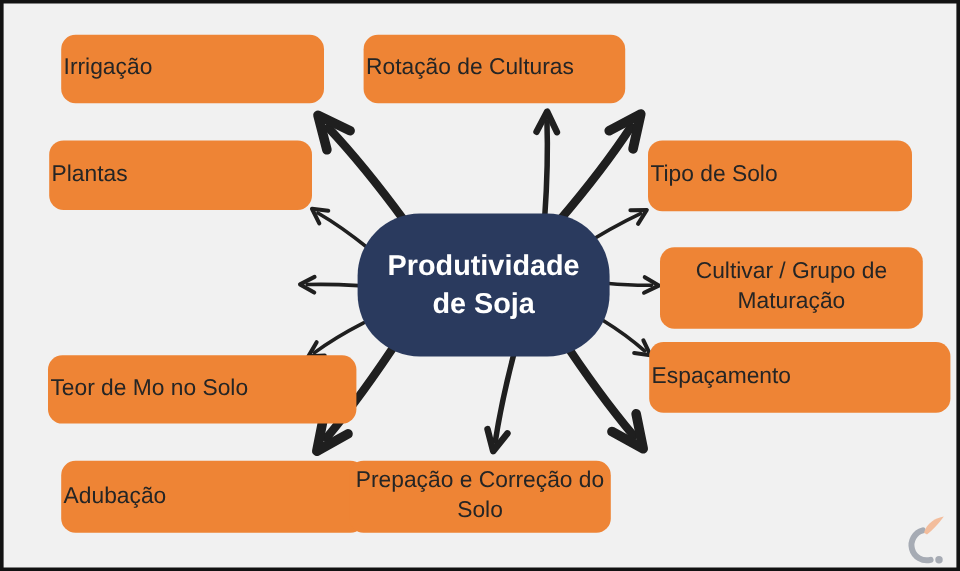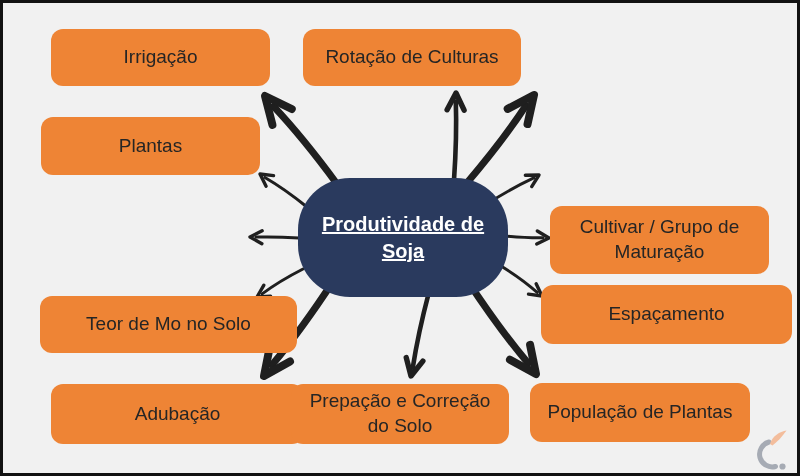--- a/index.html
+++ b/index.html
@@ -15,47 +15,46 @@
   .arrow path{
     fill:none;
     stroke:var(--arrow,#1f1f1f);
     stroke-linecap:round;
     stroke-linejoin:round;
   }
   .factor{
     position:absolute;
     background:var(--factor-fill,#ee8435);
     border-radius:12px;
-    display:flex;align-items:center;justify-content:center;
+    display:flex;align-items:center;justify-content:flex-start;
     text-align:center;
     box-sizing:border-box;
-    padding:2px 17px;
+    padding:2px 2px;
   }
   .factor .label{
     font-size:19px;
     line-height:1.3;
     color:var(--factor-text,#252525);
     white-space:pre-wrap;
   }
   .center-node{
     position:absolute;
     left:298px;top:178px;width:210px;height:119px;
     background:var(--center-fill,#2a3a5e);
     border-radius:52px;
     display:flex;align-items:center;justify-content:center;
     text-align:center;
     box-sizing:border-box;
     padding:0 22px;
   }
   .center-node .label{
-    font-size:20px;
+    font-size:24px;
     font-weight:bold;
     line-height:1.32;
     color:var(--center-text,#ffffff);
-    text-decoration:underline;
   }
   .logo{position:absolute;left:748px;top:427px;width:46px;height:46px;}
 </style>
 </head>
 <body>
 
 <div class="frame">
 
   <svg class="arrows" width="800" height="476" viewBox="0 0 800 476" aria-hidden="true">
     <g class="arrow">
@@ -110,38 +109,38 @@
 
   <div class="factor" style="left:51px;top:29px;width:219px;height:57px">
     <span class="label">Irrigação</span>
   </div>
   <div class="factor" style="left:303px;top:29px;width:218px;height:57px">
     <span class="label">Rotação de Culturas</span>
   </div>
   <div class="factor" style="left:41px;top:117px;width:219px;height:58px">
     <span class="label">Plantas</span>
   </div>
+  <div class="factor" style="left:540px;top:117px;width:220px;height:59px">
+    <span class="label">Tipo de Solo</span>
+  </div>
   <div class="factor" style="left:550px;top:206px;width:219px;height:68px">
     <span class="label">Cultivar / Grupo de Maturação</span>
   </div>
   <div class="factor" style="left:40px;top:296px;width:257px;height:57px">
     <span class="label">Teor de Mo no Solo</span>
   </div>
   <div class="factor" style="left:541px;top:285px;width:251px;height:59px">
     <span class="label">Espaçamento</span>
   </div>
   <div class="factor" style="left:51px;top:384px;width:253px;height:60px">
     <span class="label">Adubação</span>
   </div>
   <div class="factor" style="left:291px;top:384px;width:218px;height:60px">
     <span class="label">Prepação e Correção do Solo</span>
   </div>
-  <div class="factor" style="left:530px;top:383px;width:220px;height:59px">
-    <span class="label">População de Plantas</span>
-  </div>
 
   <div class="center-node">
     <span class="label">Produtividade de Soja</span>
   </div>
 
   <svg class="logo" viewBox="0 0 46 46" aria-hidden="true">
     <path d="M 21 15 A 11.5 11.5 0 1 0 27.5 39.5" fill="none" stroke="#a6abb4" stroke-width="5" stroke-linecap="round"></path>
     <path d="M 22 17 C 24 9 32 4.5 38.5 3.5 C 34 10 29 15 24.5 18.5 Z" fill="#f3bd9c"></path>
     <circle cx="34.5" cy="39.5" r="3.1" fill="#a6abb4"></circle>
   </svg>

